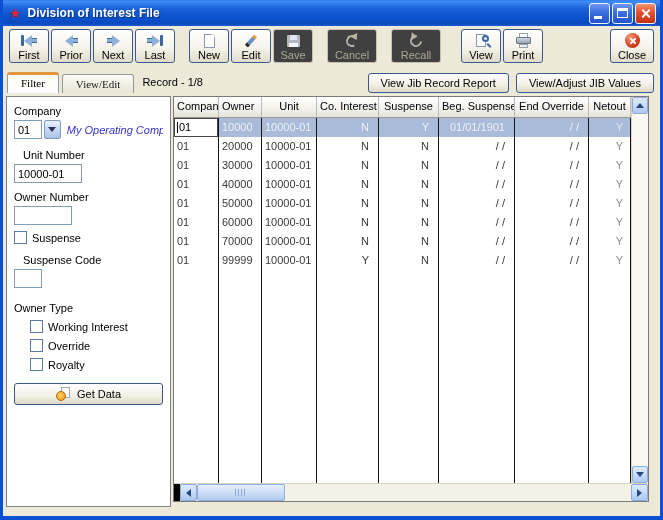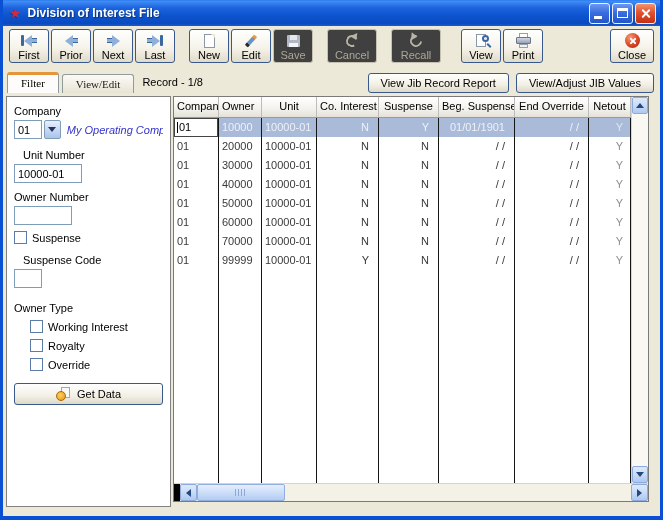--- a/index.html
+++ b/index.html
@@ -300,25 +300,25 @@
       <div class="f-label mt10">Suspense Code</div>
       <input class="txt" style="width: 28px;" value="">
 
       <div class="f-label mt14">Owner Type</div>
       <div class="chk-row indent">
         <span class="chk"></span>
         <span>Working Interest</span>
       </div>
       <div class="chk-row indent">
         <span class="chk"></span>
-        <span>Royalty</span>
+        <span>Override</span>
       </div>
       <div class="chk-row indent">
         <span class="chk"></span>
-        <span>Override</span>
+        <span>Royalty</span>
       </div>
 
       <div class="getdata-btn">
         <span class="gd-ico">
             <span class="gd-page"></span>
             <span class="gd-sun"></span>
           </span>
         <span>Get Data</span>
       </div>
     </div>

